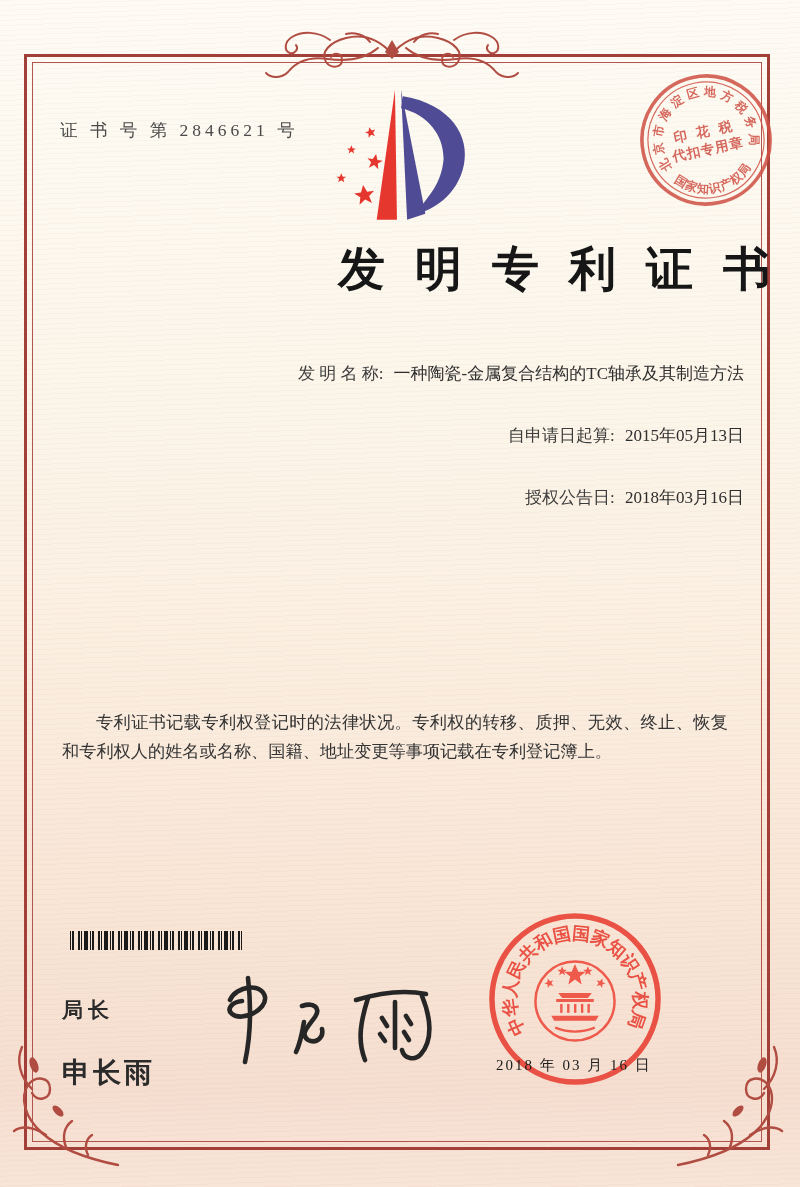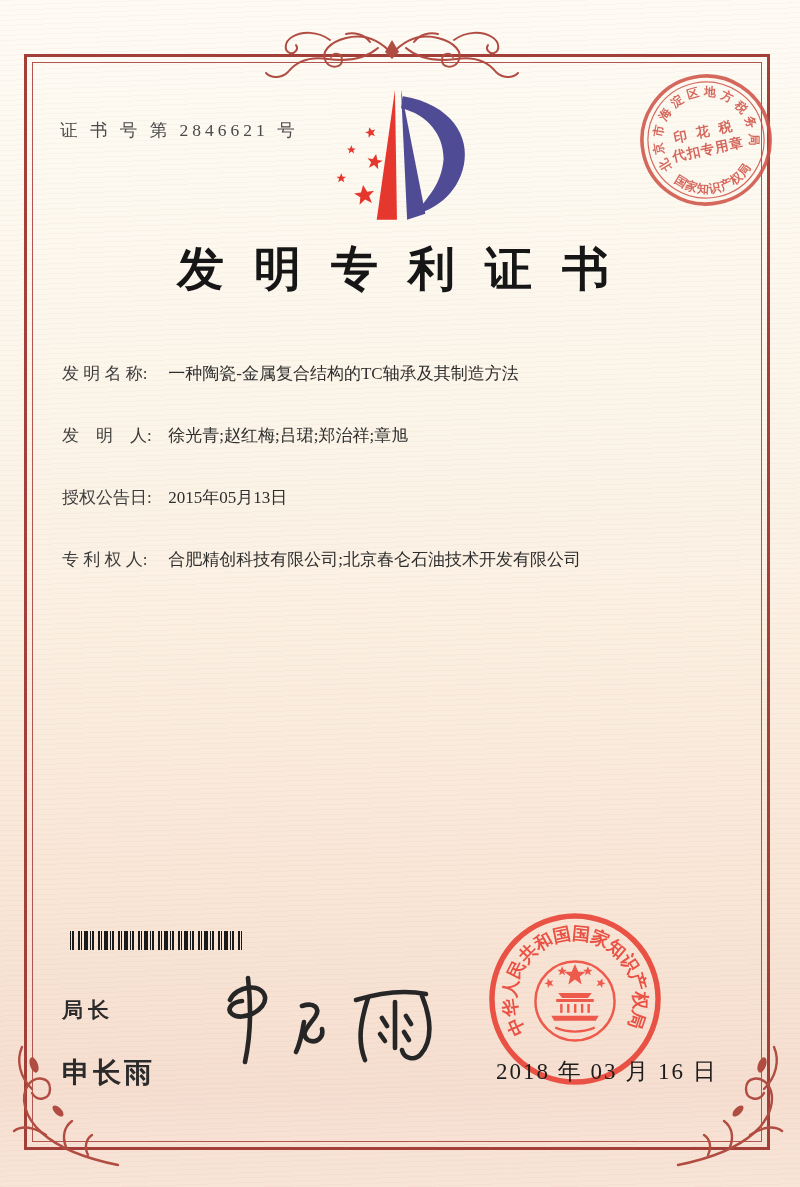--- a/index.html
+++ b/index.html
@@ -11,37 +11,37 @@
   .frame-outer{position:absolute;left:24px;top:54px;width:746px;height:1096px;
     border:3px solid #a23f39;box-sizing:border-box;}
   .frame-inner{position:absolute;left:32px;top:62px;width:730px;height:1080px;
     border:1px solid #b2554e;box-sizing:border-box;}
   .ornament-top{position:absolute;left:254px;top:24px;width:276px;height:58px;}
   .ornament-br{position:absolute;right:14px;bottom:16px;width:112px;height:128px;}
   .ornament-bl{position:absolute;left:10px;bottom:16px;width:112px;height:128px;transform:scaleX(-1);}
   .cert-no{position:absolute;left:60px;top:118px;font-size:17.5px;color:#4a4a4a;letter-spacing:4px;}
   .logo{position:absolute;left:328px;top:86px;width:142px;height:152px;}
   .tax-stamp{position:absolute;left:632px;top:66px;width:148px;height:148px;transform:rotate(-12deg);opacity:.85;}
-  .title{position:absolute;left:0;right:0;top:238px;text-align:center;padding-left:16px;
+  .title{position:absolute;left:0;right:0;top:238px;text-align:right;padding-left:16px;
     font-size:47px;font-weight:700;color:#161616;letter-spacing:30px;}
   .fields{position:absolute;left:62px;top:362px;right:56px;}
-  .field{margin-bottom:37px;height:25px;font-size:17px;color:#333;white-space:nowrap;}
+  .field{margin-bottom:37px;height:25px;font-size:17px;color:#333;white-space:nowrap;text-align:right;}
   .flabel{display:inline-block;min-width:96px;color:#3c3c3c;}
   .fvalue{margin-left:6px;color:#2e2e2e;}
   .paras{position:absolute;left:62px;top:708px;width:666px;}
   .paras p{margin:0;font-size:17.2px;line-height:29px;color:#333;text-indent:34px;text-align:justify;}
   .barcode{position:absolute;left:70px;top:931px;width:224px;height:19px;display:flex;overflow:hidden;}
   .barcode i{display:block;height:100%;flex:0 0 auto;}
   .director-title{position:absolute;left:62px;top:996px;font-family:"Liberation Sans","DejaVu Sans",sans-serif;
     font-weight:700;font-size:21px;color:#2b2b2b;letter-spacing:5px;}
   .director-name{position:absolute;left:62px;top:1054px;font-family:"Liberation Sans","DejaVu Sans",sans-serif;
     font-weight:700;font-size:28px;color:#2b2b2b;letter-spacing:3px;text-align:center;}
   .signature{position:absolute;left:190px;top:970px;width:256px;height:102px;}
   .seal{position:absolute;left:486px;top:910px;width:178px;height:178px;opacity:.93;}
-  .issue-date{position:absolute;left:496px;top:1056px;font-size:23px;color:#1c1c1c;letter-spacing:2px;z-index:5;}
+  .issue-date{position:absolute;left:496px;top:1056px;font-size:15px;color:#1c1c1c;letter-spacing:2px;z-index:5;}
   svg text{font-family:"Liberation Serif","DejaVu Serif",serif;}
 </style>
 </head>
 <body>
 
 <div class="sheet">
   <div class="texture"></div>
   <div class="frame-outer"></div>
   <div class="frame-inner"></div>
 
@@ -117,34 +117,31 @@
   </svg>
 
   <div class="title">发明专利证书</div>
 
   <div class="fields">
     <div class="field">
       <span class="flabel">发 明 名 称:</span>
       <span class="fvalue">一种陶瓷-金属复合结构的TC轴承及其制造方法</span>
     </div>
     <div class="field">
-      <span class="flabel">发　明　人:</span>
-      <span class="fvalue">徐光青;赵红梅;吕珺;郑治祥;章旭</span>
+      <span class="flabel">自申请日起算:</span>
+      <span class="fvalue">2015年05月13日</span>
     </div>
     <div class="field">
       <span class="flabel">授权公告日:</span>
-      <span class="fvalue">2015年05月13日</span>
-    </div>
-    <div class="field">
-      <span class="flabel">专 利 权 人:</span>
-      <span class="fvalue">合肥精创科技有限公司;北京春仑石油技术开发有限公司</span>
+      <span class="fvalue">2018年03月16日</span>
     </div>
   </div>
 
   <div class="paras">
+    <p>专利证书记载专利权登记时的法律状况。专利权的转移、质押、无效、终止、恢复和专利权人的姓名或名称、国籍、地址变更等事项记载在专利登记簿上。</p>
   </div>
 
   <div class="barcode">
       <i style="width:1px;background:#1a1a1a"></i>
       <i style="width:1px;"></i>
       <i style="width:2px;background:#1a1a1a"></i>
       <i style="width:4px;"></i>
       <i style="width:2px;background:#1a1a1a"></i>
       <i style="width:1px;"></i>
       <i style="width:1px;background:#1a1a1a"></i>

